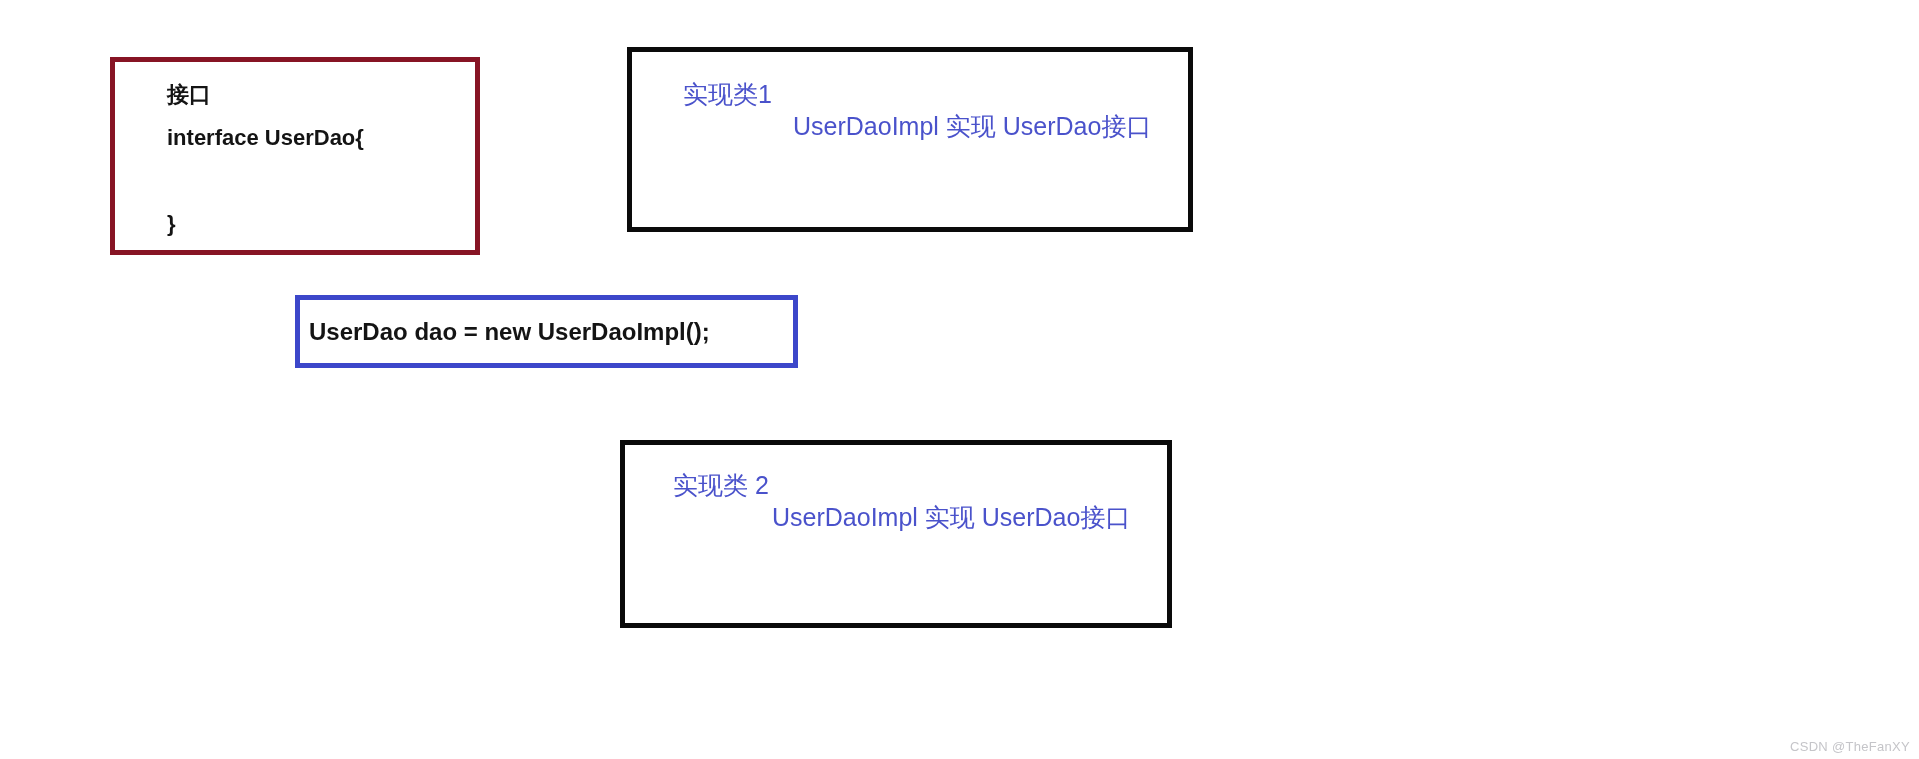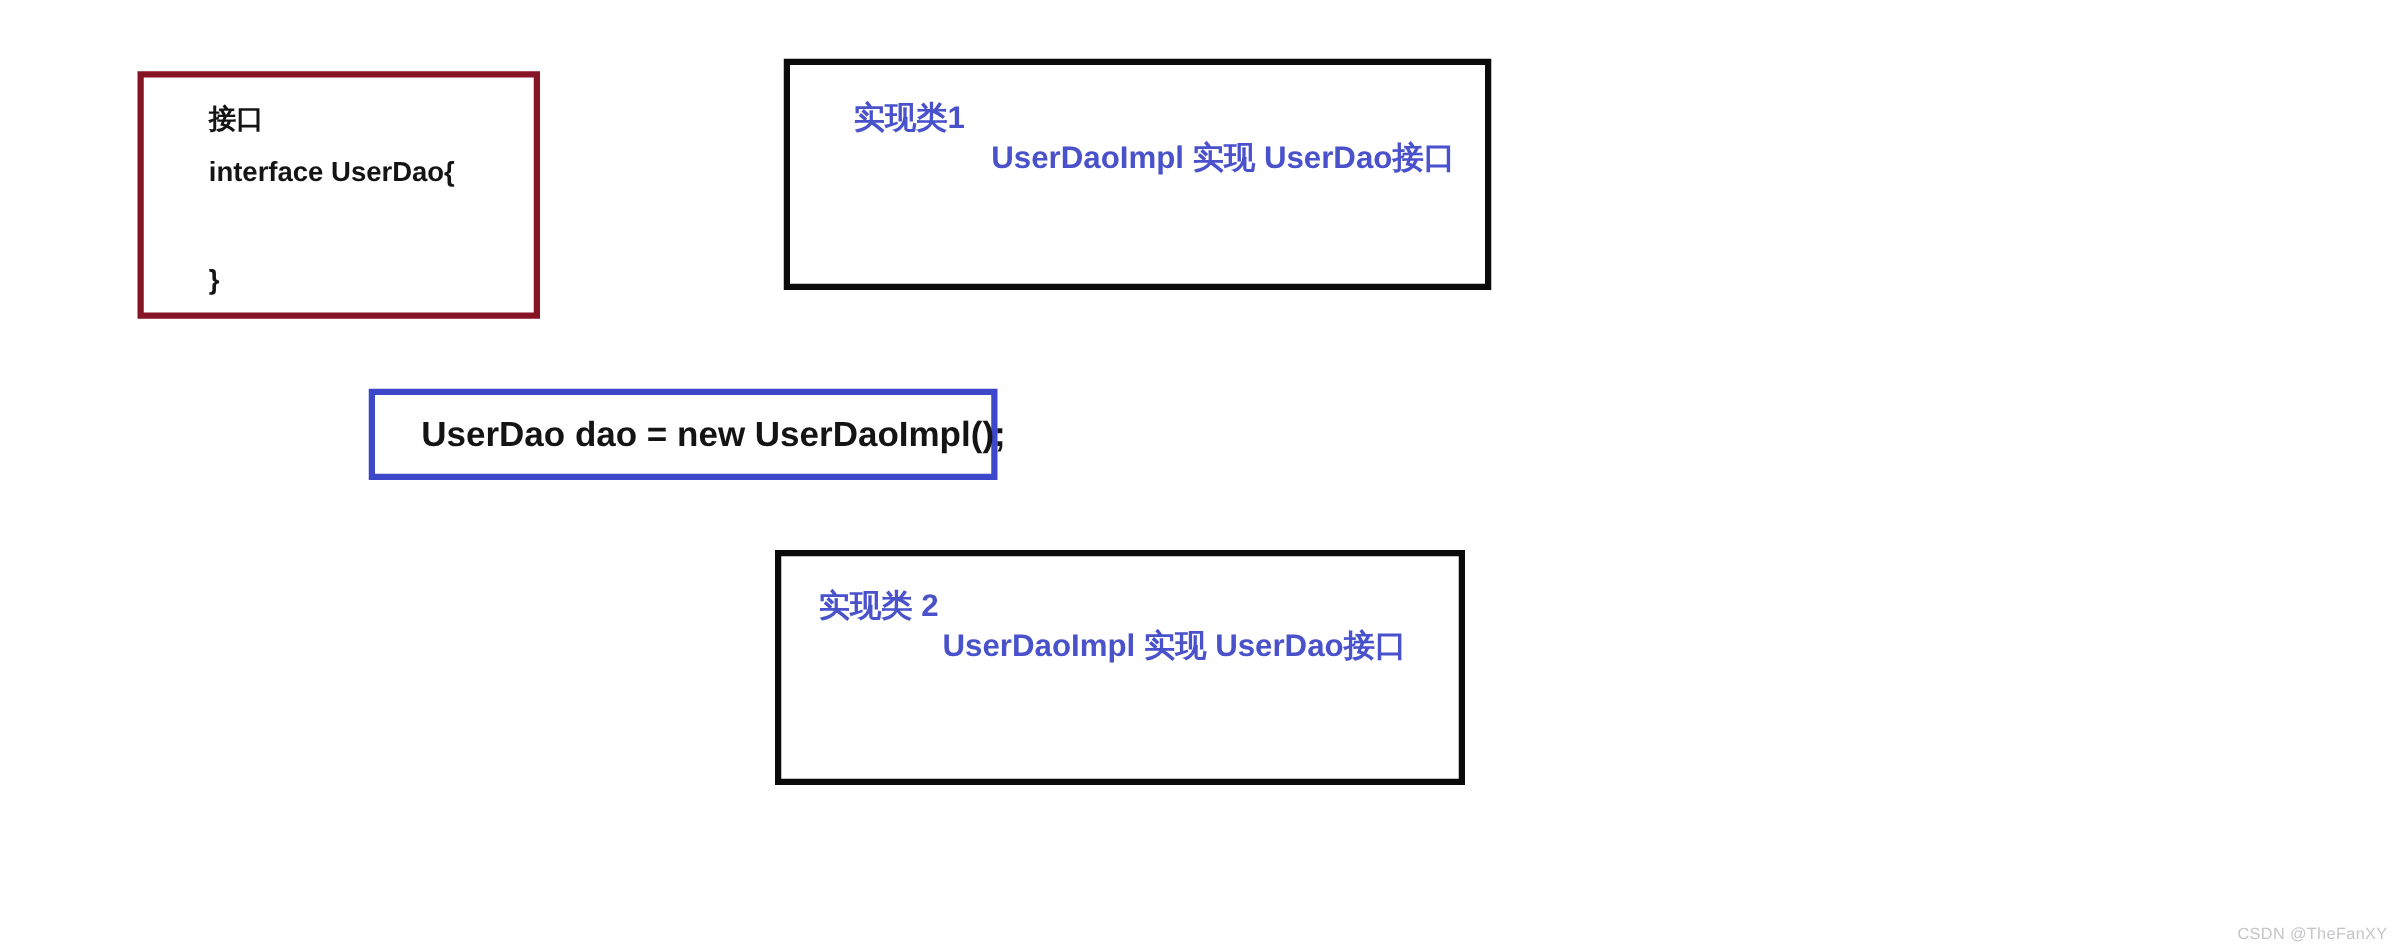--- a/index.html
+++ b/index.html
@@ -17,49 +17,49 @@
     font-family:"Liberation Sans", sans-serif;
     width:1919px;height:759px;overflow:hidden;position:relative;
   }
   .canvas{
     position:relative;width:1919px;height:759px;background:var(--canvas-bg);
   }
   .box{position:absolute;background:#ffffff;}
 
   
   .interface-box{
-    left:110px;top:57px;width:322px;height:198px;
+    left:110px;top:57px;width:370px;height:198px;
     border:5px solid var(--interface-border);
     padding:11px 10px 0 52px;
     color:var(--black-text);
     font-weight:bold;font-size:22px;line-height:43px;
   }
   .interface-box .line{white-space:nowrap;}
   .blank-line{height:43px;}
 
   
   .impl-box{
     border:5px solid var(--impl-border);
     color:var(--blue-text);
-    font-weight:bold;font-size:25px;line-height:32px;
+    font-weight:normal;font-size:25px;line-height:32px;
   }
   .impl-box-1{left:627px;top:47px;width:566px;height:185px;padding:26px 8px 0 51px;}
-  .impl-box-2{left:620px;top:440px;width:552px;height:188px;padding:24px 8px 0 30px;}
+  .impl-box-2{left:620px;top:440px;width:552px;height:188px;padding:24px 8px 0 48px;}
   .impl-desc{white-space:nowrap;}
   .impl-box-1 .impl-desc{margin-left:110px;}
   .impl-box-2 .impl-desc{margin-left:99px;}
 
   
   .code-box{
     left:295px;top:295px;width:503px;height:73px;
     border:5px solid var(--code-border);
     display:flex;align-items:center;
-    padding-left:37px;
+    padding-left:9px;
     color:var(--black-text);
-    font-weight:bold;font-size:28px;white-space:nowrap;margin-top:16px;
+    font-weight:bold;font-size:24px;white-space:nowrap;
   }
 
   .watermark{
     position:absolute;right:9px;bottom:5px;
     color:var(--watermark);font-size:13px;font-weight:normal;
     letter-spacing:0.3px;
   }
 </style>
 </head>
 <body>

